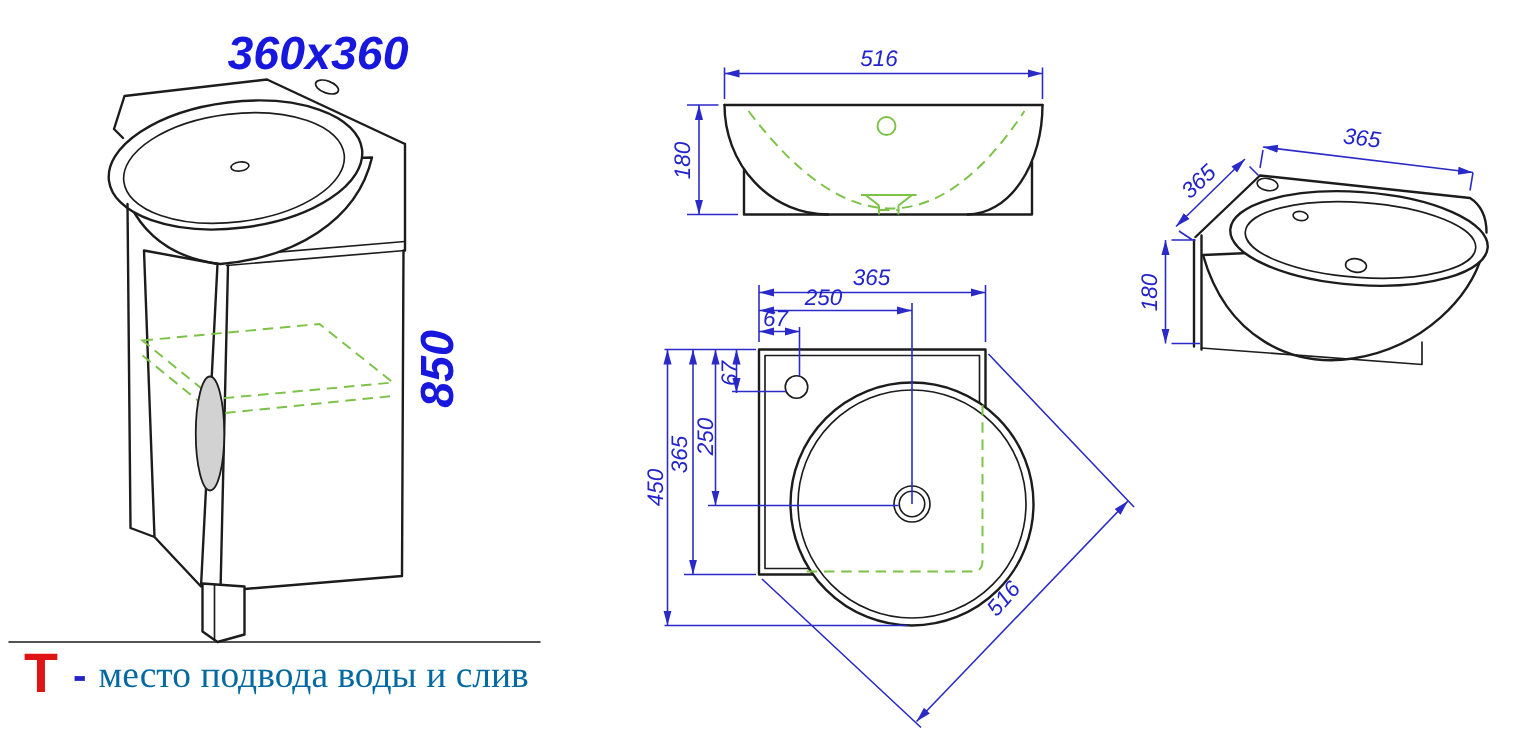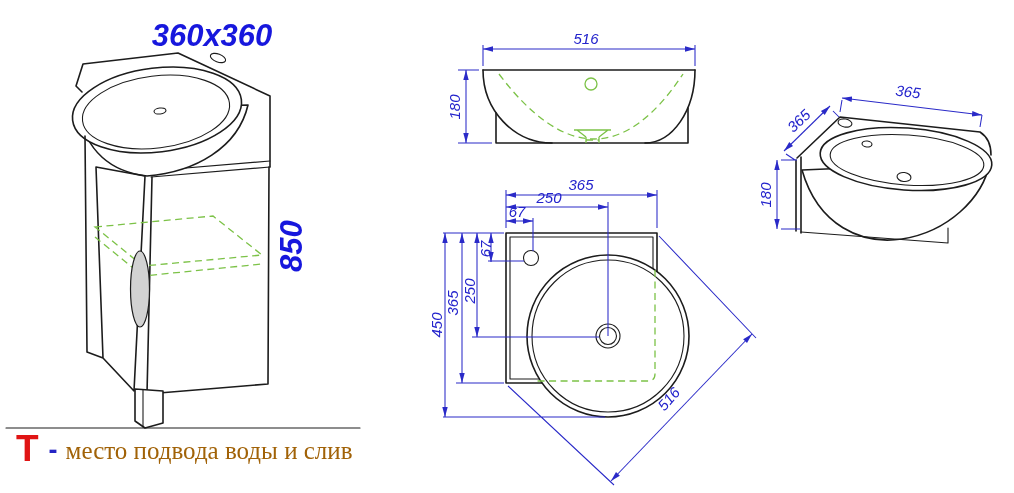--- a/index.html
+++ b/index.html
@@ -16,21 +16,21 @@
   .dim-line{marker-start:url(#arr);marker-end:url(#arr);}
   text.lbl{fill:#2323cc;font-family:"Liberation Sans",sans-serif;font-style:italic;
            font-size:15px;text-anchor:middle;}
   text.big{fill:#1717dd;font-family:"Liberation Sans",sans-serif;font-style:italic;
            font-weight:bold;font-size:31px;text-anchor:middle;}
   
   #legend{position:absolute;left:16px;top:430px;display:flex;align-items:center;}
   #legend .sym{color:#e01414;font-weight:bold;font-size:37px;line-height:1;
                font-family:"Liberation Sans",sans-serif;}
   #legend .dash{color:#2424c4;font-weight:bold;font-size:27px;line-height:1;margin:4px 8px 0 10px;}
-  #legend .desc{color:#a16207;font-size:25px;line-height:1;margin-top:4px;
+  #legend .desc{color:#0369a1;font-size:25px;line-height:1;margin-top:4px;
                 font-family:"Liberation Serif",serif;}
 </style>
 </head>
 <body>
 
 <div id="stage">
 <svg width="1014" height="493" viewBox="0 0 1014 493">
   <defs>
     <marker id="arr" markerWidth="11" markerHeight="8" refX="10" refY="4" orient="auto-start-reverse" markerUnits="userSpaceOnUse">
       <path d="M0,1.3 L10,4 L0,6.7 Z" fill="#2a2ac8"></path>

